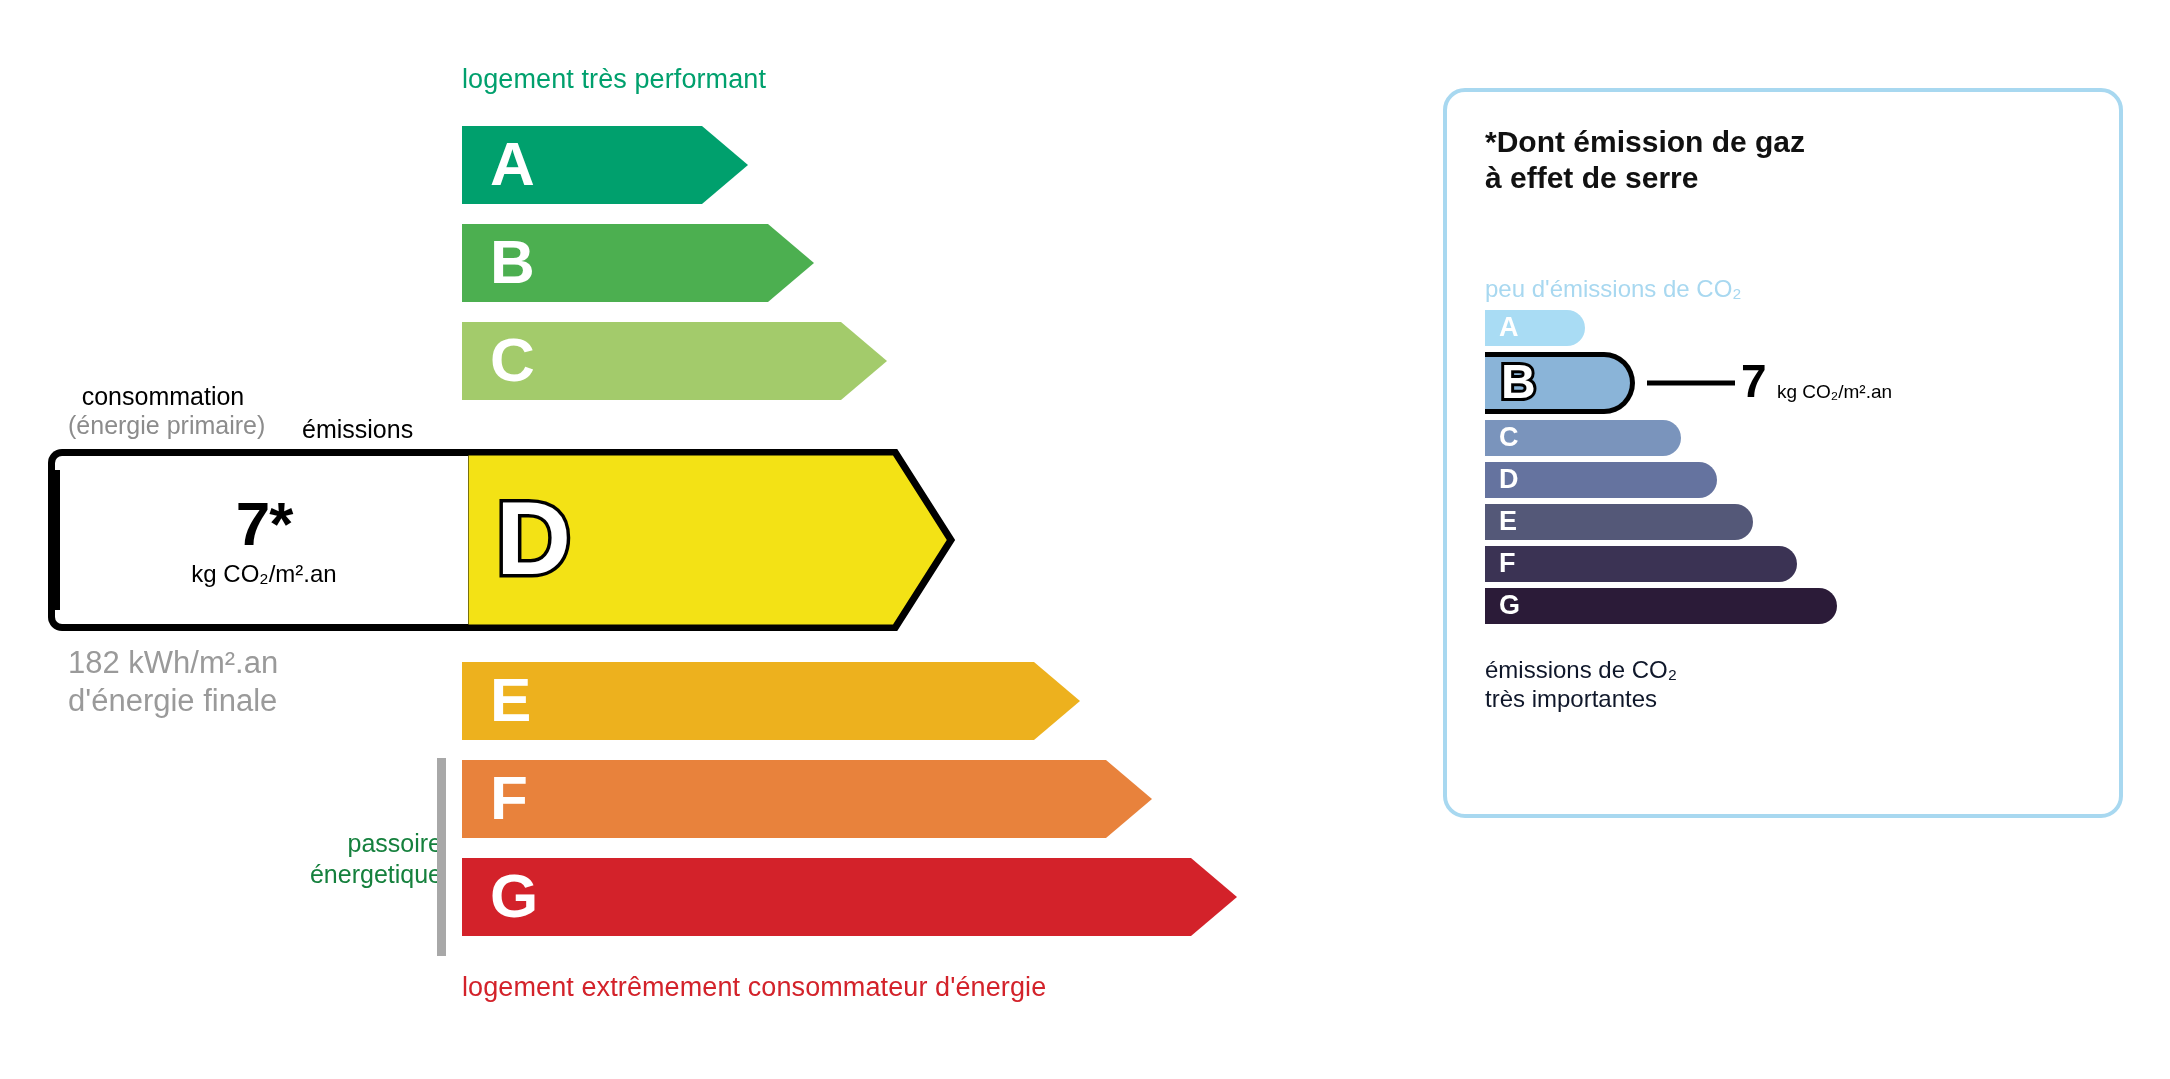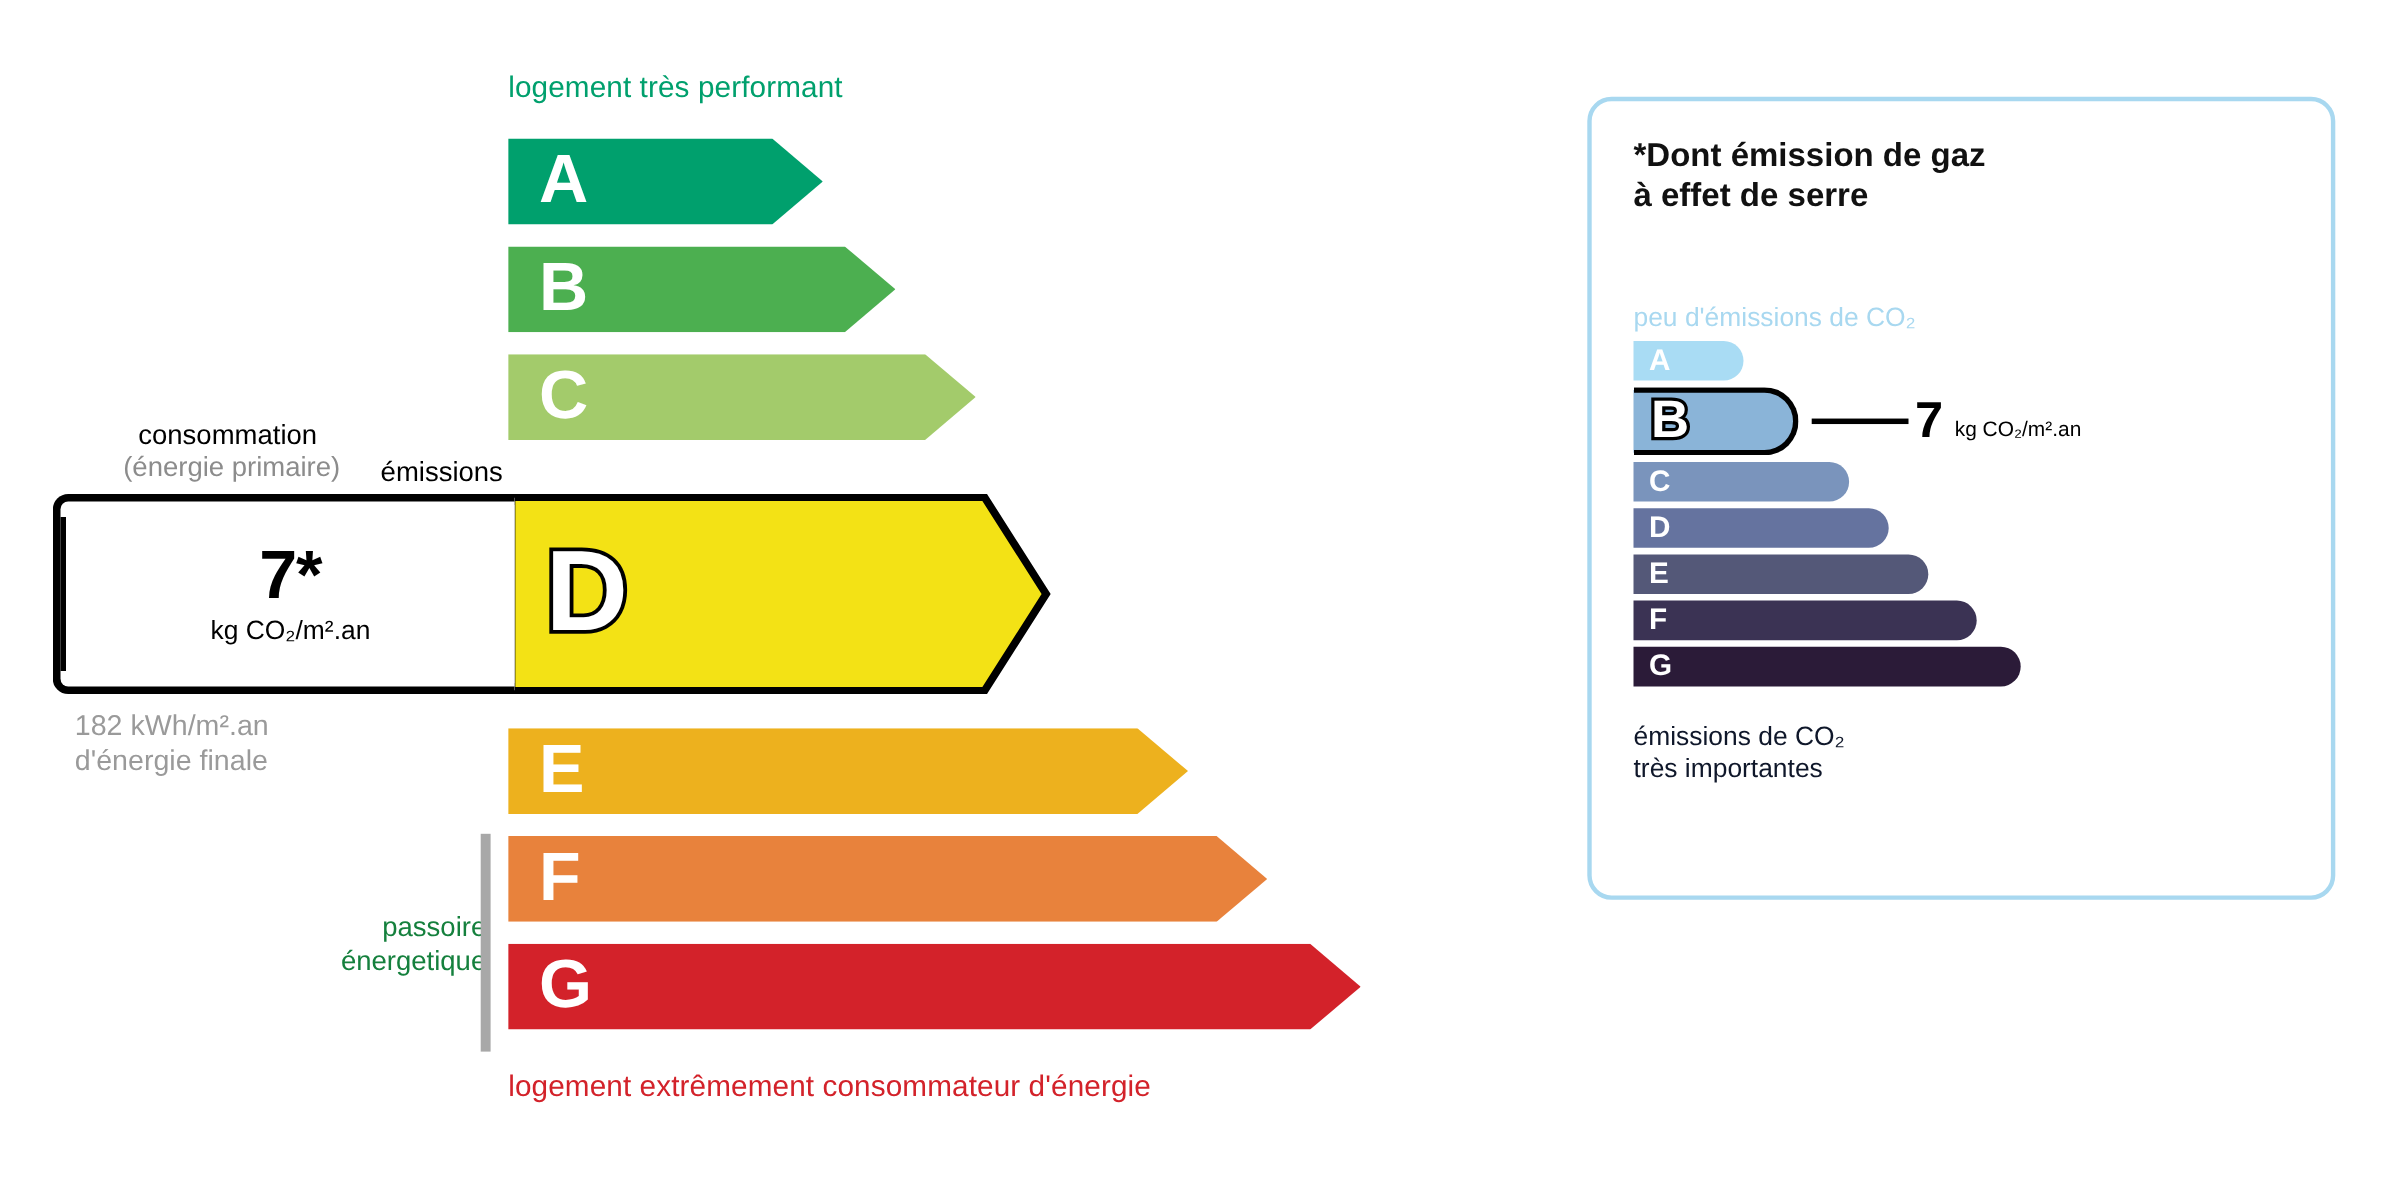--- a/index.html
+++ b/index.html
@@ -121,36 +121,35 @@
     height: 140px;
     flex: 0 0 5px;
   }
 
   .box-label {
     position: absolute;
     font-size: 25px;
     color: #000;
     white-space: nowrap;
     line-height: 1.16;
-    margin-left: 44px;
   }
   #label-consommation {
     left: 68px; top: 366px;
     text-align: center;
     width: 190px;
   }
   #label-consommation .sub { color: #8C8C8C; }
   #label-emissions {
     left: 302px; top: 399px;
   }
 
   #final-energy {
     position: absolute;
     left: 68px; top: 628px;
-    font-size: 26px;
+    font-size: 31px;
     color: #9A9A9A;
     line-height: 1.22;
     white-space: nowrap;
   }
 
   #passoire-label {
     position: absolute;
     left: 282px; top: 812px;
     width: 160px;
     text-align: right;

